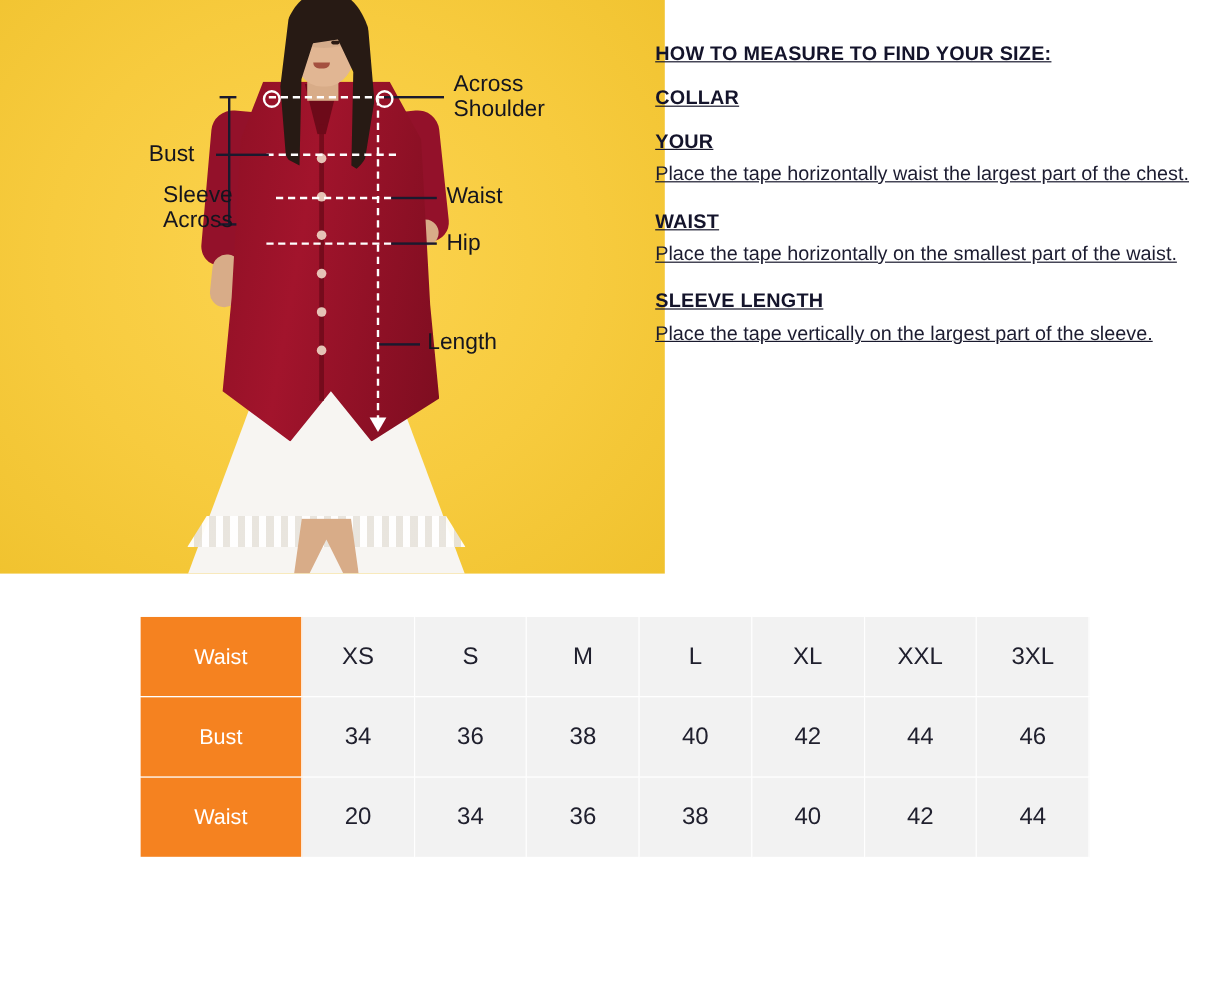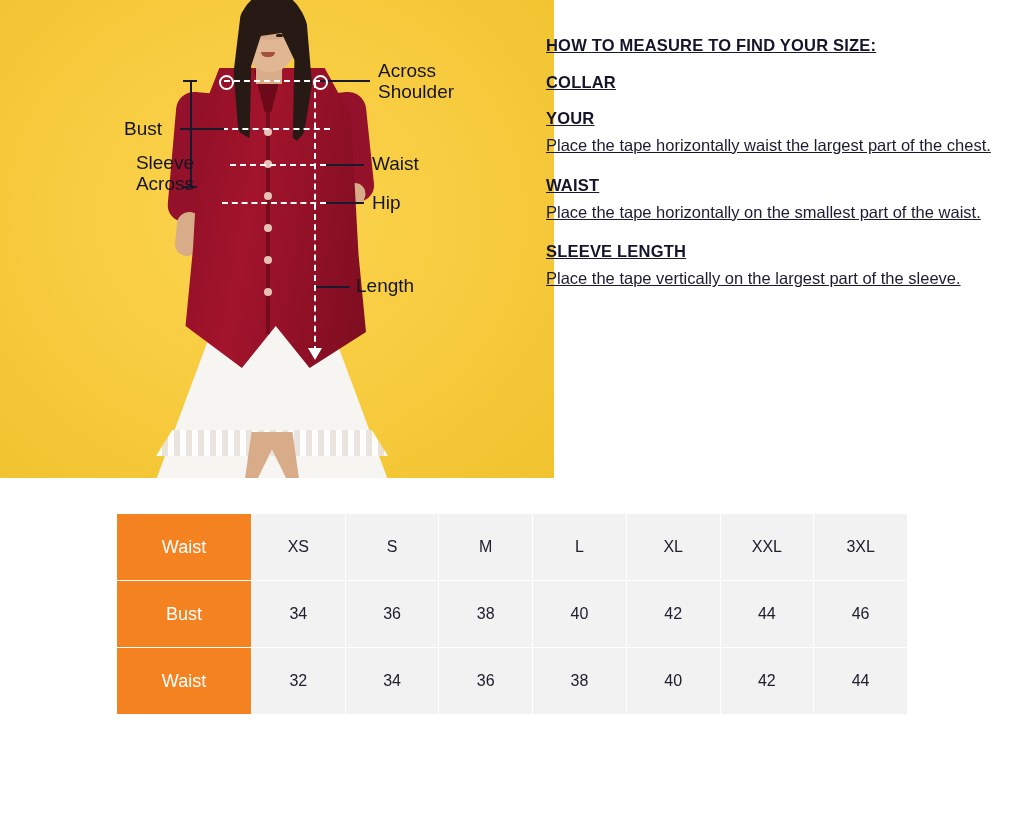--- a/index.html
+++ b/index.html
@@ -279,21 +279,21 @@
     top: 513px;
     width: 792px;
     border-collapse: collapse;
     table-layout: fixed;
   }
   .size-table td {
     height: 64px;
     text-align: center;
     vertical-align: middle;
     border: 1px solid #ffffff;
-    font-size: 16px;
+    font-size: 20px;
     color: #20202e;
     background: #f2f2f2;
   }
   .size-table td.rowhead {
     background: #f58220;
     color: #ffffff;
     font-size: 18px;
     width: 132px;
   }
   .size-table td.colhead {
@@ -407,21 +407,21 @@
         <td>34</td>
         <td>36</td>
         <td>38</td>
         <td>40</td>
         <td>42</td>
         <td>44</td>
         <td>46</td>
       </tr>
       <tr>
         <td class="rowhead">Waist</td>
-        <td>32</td>
+        <td>20</td>
         <td>34</td>
         <td>36</td>
         <td>38</td>
         <td>40</td>
         <td>42</td>
         <td>44</td>
       </tr>
     </tbody>
 </table>
 

